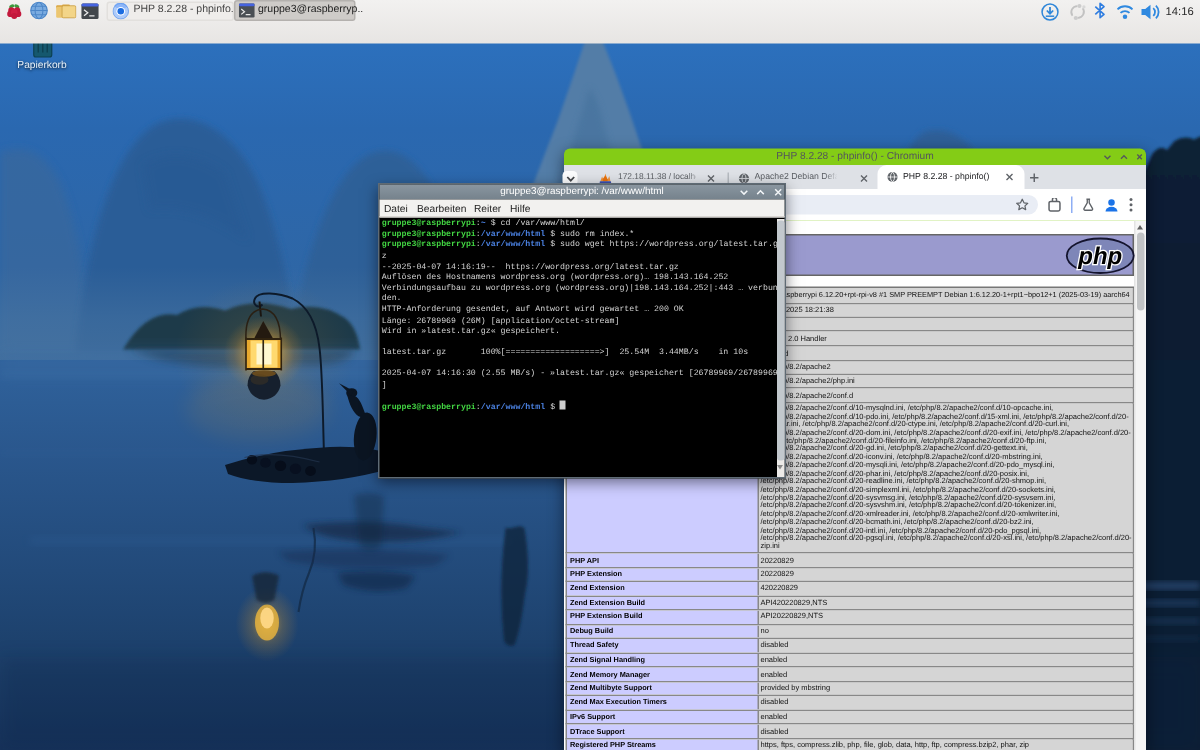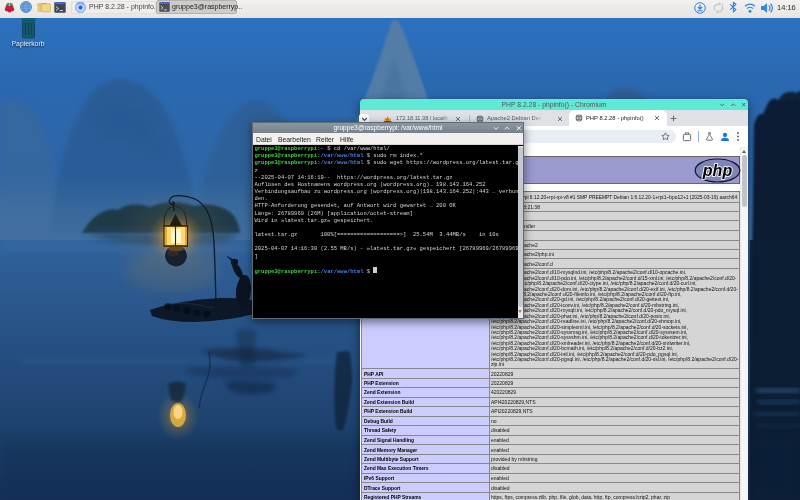--- a/index.html
+++ b/index.html
@@ -1,21 +1,21 @@
 <!DOCTYPE html>
 <html><head>
 <meta charset="utf-8">
 <style>
   html,body{margin:0;padding:0;}
   body{width:800px;height:500px;overflow:hidden;position:relative;font-family:"Liberation Sans",sans-serif;background:#123;}
   .abs{position:absolute;}
   
-  #taskbar{position:absolute;left:0;top:0;width:800px;height:18px;background:linear-gradient(#f2f1f0,#e7e5e3);z-index:50;}
+  #taskbar{position:absolute;left:0;top:0;width:800px;height:29px;background:linear-gradient(#f2f1f0,#e7e5e3);z-index:50;}
   
-  #browser{position:absolute;left:360px;top:99px;width:388px;height:401px;z-index:10;background:#5eead4;border-radius:4px 4px 0 0;box-shadow:0 3px 10px rgba(0,0,10,.5);}
+  #browser{position:absolute;left:376px;top:99px;width:388px;height:401px;z-index:10;background:#84cc16;border-radius:4px 4px 0 0;box-shadow:0 3px 10px rgba(0,0,10,.5);}
 
   .prow{display:flex;border-bottom:1px solid #888;box-sizing:border-box;overflow:hidden;border-left:1px solid #888;border-right:1px solid #888;}
   .pl{width:128px;background:#ccccff;font-weight:bold;font-size:4.9px;color:#000;padding:2.2px 2px 0 2.5px;box-sizing:border-box;line-height:5.8px;border-right:1px solid #888;overflow:hidden;}
   .pv{flex:1;background:#d5d5d5;font-size:5.0px;color:#111;padding:2.2px 0 0 1.5px;box-sizing:border-box;line-height:5.8px;overflow:hidden;}
   .pv.small{font-size:5.0px;line-height:5.42px;padding-top:1.8px;}
   #tout{position:absolute;left:1.5px;top:22px;width:260px;font-family:"Liberation Mono",monospace;font-size:5.5px;line-height:7.17px;color:#d4d4d4;white-space:pre;}
   #tout .g{color:#42d442;font-weight:bold;}
   #tout .b{color:#4a80e0;font-weight:bold;}
   
   #term{position:absolute;left:252px;top:122px;width:272px;height:197px;z-index:20;background:#000;border:1px solid #5f6b75;box-sizing:border-box;box-shadow:0 3px 9px rgba(0,0,10,.5);}

